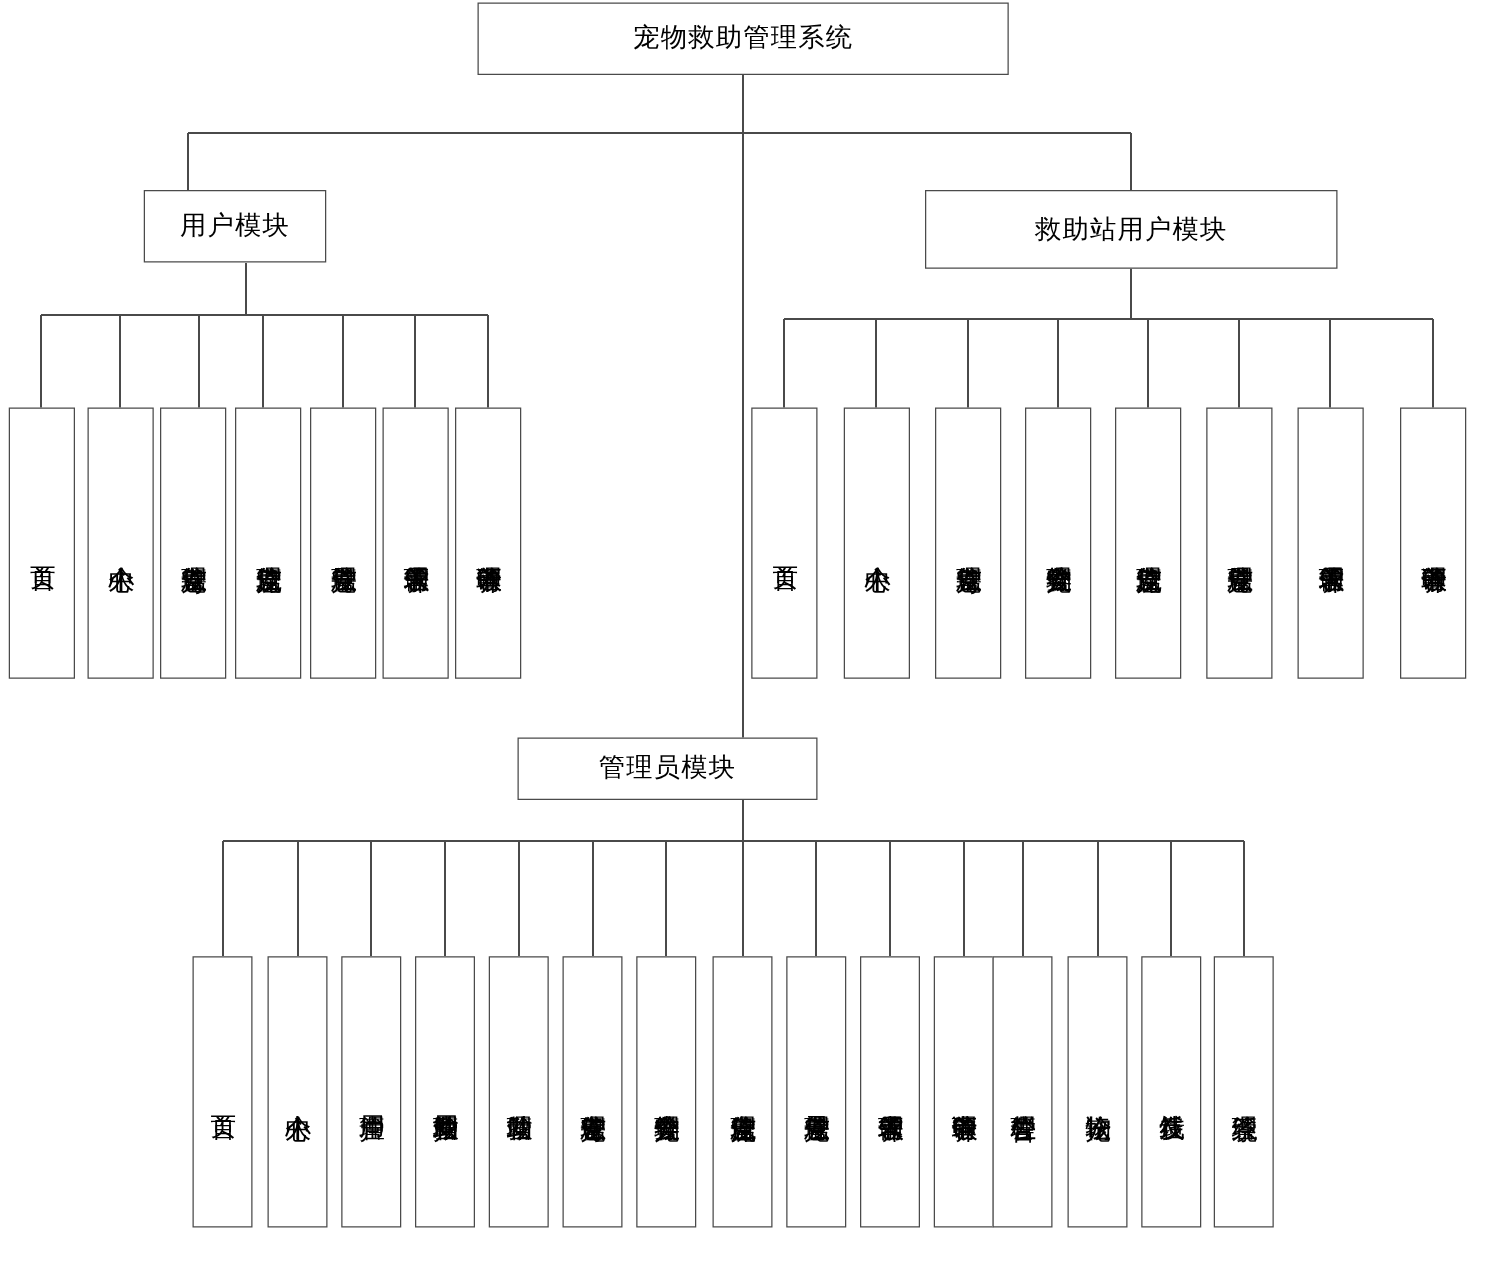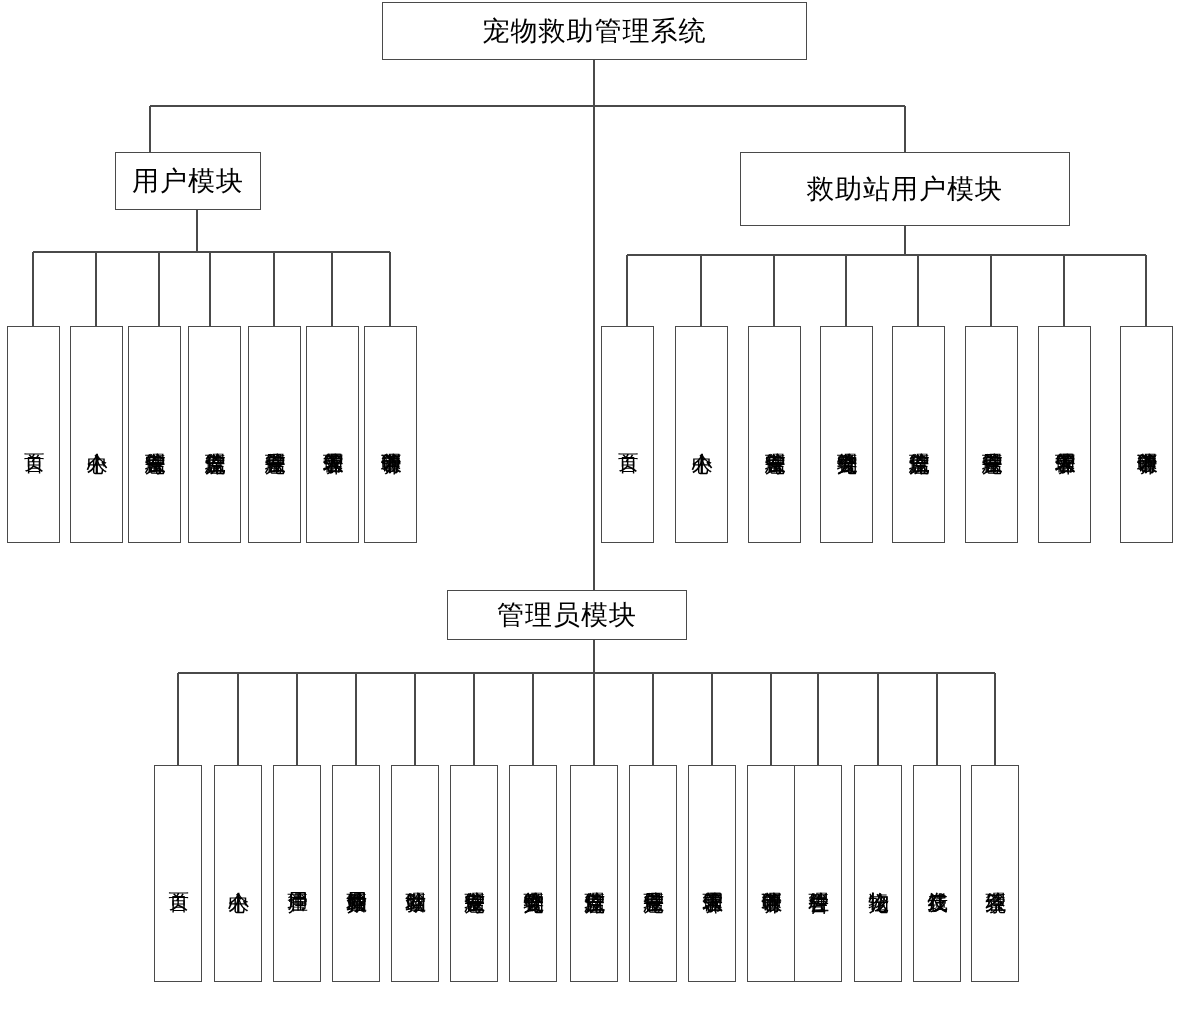--- a/index.html
+++ b/index.html
@@ -29,21 +29,21 @@
     box-sizing: border-box;
     border: 1.6px solid #4a4a4a;
     background: #ffffff;
     display: flex;
     align-items: center;
     justify-content: center;
     color: #000000;
     z-index: 2;
   }
   .node-h {
-    font-size: 27px;
+    font-size: 21px;
     letter-spacing: 1px;
     line-height: 1.1;
     white-space: nowrap;
   }
   .node-v {
     font-size: 20.5px;
     line-height: 1.04;
     letter-spacing: 0px;
     writing-mode: vertical-rl;
     text-orientation: upright;
@@ -115,25 +115,25 @@
   </svg>
 
   <div class="node node-h" style="left:382px; top:2px; width:425px; height:58px;">
     <span>宠物救助管理系统</span>
   </div>
 
   <div class="node node-h" style="left:115px; top:152px; width:146px; height:58px;">
     <span>用户模块</span>
   </div>
 
-  <div class="node node-h" style="left:740px; top:152px; width:330px; height:74px;">
+  <div class="node node-h" style="left:740px; top:152px; width:330px; height:63px;">
     <span>救助站用户模块</span>
   </div>
 
-  <div class="node node-h" style="left:414px; top:590px; width:240px; height:50px;margin-left:33px;">
+  <div class="node node-h" style="left:414px; top:590px; width:240px; height:50px;">
     <span>管理员模块</span>
   </div>
 
   <div class="node node-v leaf" style="left:7px; top:326px; width:53px; height:217px;">
     <span>首页</span>
   </div>
   <div class="node node-v leaf" style="left:70px; top:326px; width:53px; height:217px;">
     <span>个人中心</span>
   </div>
   <div class="node node-v leaf" style="left:128px; top:326px; width:53px; height:217px;">

